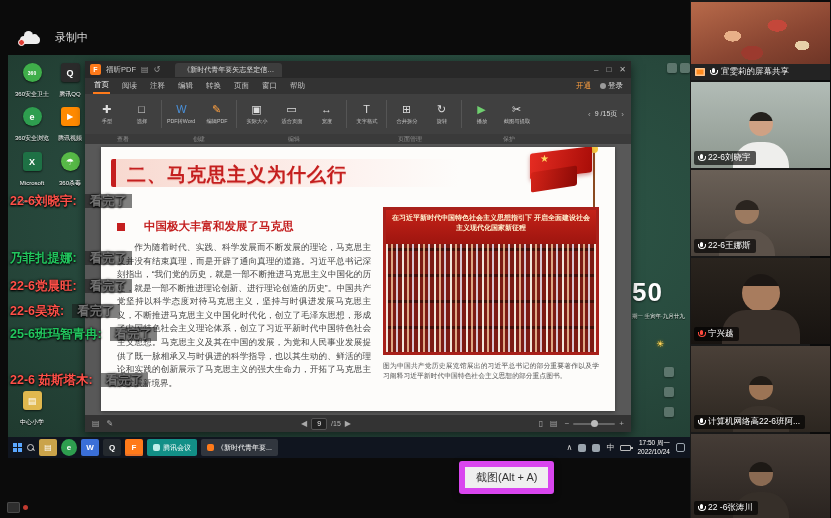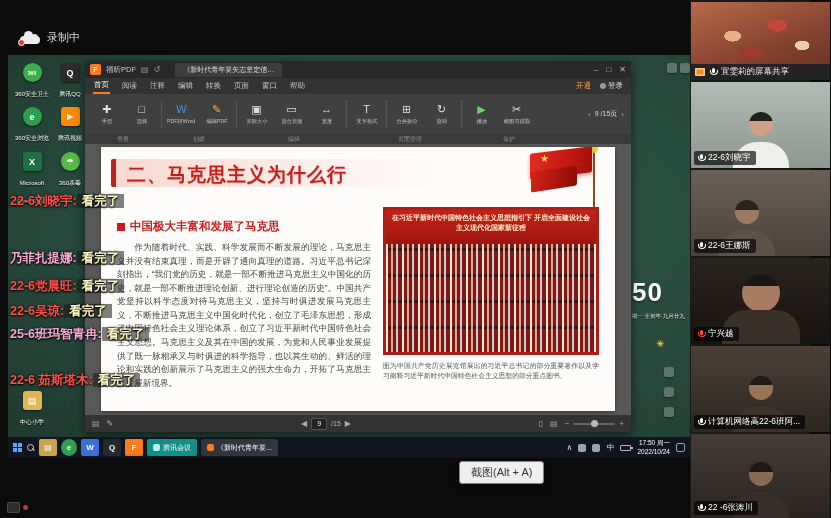--- a/index.html
+++ b/index.html
@@ -1,21 +1,21 @@
 <!DOCTYPE html>
 <html><head>
 <meta charset="utf-8">
 <style>
 *{margin:0;padding:0;box-sizing:border-box;}
 html,body{background:#000;}
 body{font-family:"Liberation Sans","DejaVu Sans",sans-serif;}
 .stage{position:relative;width:831px;height:518px;background:#0b0b0b;overflow:hidden;}
 
 
-.rec{position:absolute;left:20px;top:30px;display:flex;align-items:center;gap:7px;z-index:40;}
+.rec{position:absolute;left:20px;top:30px;display:flex;align-items:center;gap:15px;z-index:40;}
 .cloud{position:relative;width:20px;height:13px;}
 .cloud::before{content:"";position:absolute;bottom:0;left:0;width:20px;height:8px;background:#ededed;border-radius:5px;}
 .cloud::after{content:"";position:absolute;left:4px;top:0;width:9px;height:9px;background:#ededed;border-radius:50%;box-shadow:6px 2px 0 -1px #ededed;}
 .cloud i{position:absolute;left:-2px;bottom:-2px;width:7px;height:7px;background:#e23c32;border-radius:50%;border:1px solid #fff;z-index:2;}
 .rec-label{font-size:11px;color:#ddd;}
 
 
 .desktop{position:absolute;left:8px;top:55px;width:682px;height:403px;overflow:hidden;
 background:radial-gradient(120% 110% at 62% 42%, #2f5c4b 0%, #27483c 45%, #16291f 100%);}
 
@@ -70,21 +70,21 @@
 
 .slide{position:absolute;left:16px;top:3px;width:514px;height:264px;background:#fdfcfa;box-shadow:0 1px 4px rgba(0,0,0,.4);overflow:hidden;}
 .sl-titleband{position:absolute;left:10px;top:12px;width:348px;height:28px;background:linear-gradient(90deg,#f8d9d0,#fdf3f0 70%,rgba(255,255,255,0));border-left:5px solid #c41f1f;border-radius:2px;}
 .sl-title{position:absolute;left:26px;top:15px;font-size:19px;font-weight:bold;color:#c41f1f;letter-spacing:1px;text-shadow:0 1px 0 #f5bdb2;}
 .flag{position:absolute;left:404px;top:0;width:102px;height:62px;}
 .pole{position:absolute;right:12px;top:0;width:2px;height:60px;background:#8a4a20;}
 .f1{position:absolute;right:15px;top:3px;width:62px;height:26px;background:linear-gradient(100deg,#e62c22,#a80d08);transform:skewY(-7deg);border-radius:2px;box-shadow:0 2px 4px rgba(150,0,0,.4);}
 .f2{position:absolute;right:30px;top:22px;width:46px;height:20px;background:linear-gradient(100deg,#d42318,#8c0a06);transform:skewY(-9deg);border-radius:2px;}
 .fstar{position:absolute;right:58px;top:6px;color:#ffd75e;font-size:10px;}
 .fknot{position:absolute;right:9px;top:-2px;width:8px;height:8px;background:#f5c842;border-radius:50%;}
-.sl-subrow{position:absolute;left:16px;top:72px;display:flex;align-items:center;gap:5px;}
+.sl-subrow{position:absolute;left:16px;top:72px;display:flex;align-items:center;gap:19px;}
 .subsq{width:8px;height:8px;background:#c41f1f;}
 .sl-sub{font-size:11.5px;font-weight:bold;color:#c41f1f;}
 .sl-body{position:absolute;left:16px;top:94px;width:254px;height:162px;font-size:8.6px;line-height:1.58;color:#454545;text-align:justify;text-indent:2em;overflow:hidden;}
 .imgblock{position:absolute;left:282px;top:60px;width:216px;height:148px;border:3px solid #a8201a;background:#fff;display:flex;flex-direction:column;}
 .imgband{flex:0 0 34px;background:linear-gradient(180deg,#c42218,#9e150f);color:#ffeecb;font-size:7px;font-weight:bold;text-align:center;line-height:1.45;padding:3px 6px;}
 .shelves{flex:1 1 auto;background:
  repeating-linear-gradient(90deg, rgba(255,252,240,.9) 0 2px, rgba(255,255,255,0) 2px 5px, rgba(255,214,170,.75) 5px 7px, rgba(255,255,255,0) 7px 10px, rgba(240,240,255,.8) 10px 12px, rgba(255,255,255,0) 12px 16px),
  repeating-linear-gradient(0deg, #7c1b14 0 23px, #43100b 23px 26px),#6b1511;}
 .sl-caption{position:absolute;left:282px;top:214px;width:216px;font-size:6.8px;line-height:1.5;color:#555;text-align:justify;}
 
@@ -109,25 +109,25 @@
 .tinyic{width:8px;height:8px;background:#9aa4ad;border-radius:2px;display:inline-block;}
 .batt{position:relative;width:11px;height:6px;border:1px solid #bbb;border-radius:1px;}
 .batt::after{content:"";position:absolute;right:-3px;top:1px;width:2px;height:2px;background:#bbb;}
 .tb-time{font-size:6.5px;line-height:1.25;text-align:right;color:#fff;}
 .notif{width:9px;height:9px;border:1px solid #9aa4ad;border-radius:2px;}
 
 
 .chat-msg{position:absolute;left:10px;white-space:nowrap;font-weight:bold;font-size:12.5px;z-index:30;
 text-shadow:0 0 3px #000,0 1px 2px #000;}
 .cname{color:#ff5048;}
-.cname.pink{color:#f9a8d4;}
-.ctext{color:#fef9c3;background:rgba(25,25,25,.55);border-radius:0;padding:0 5px;margin-left:0;}
-
-
-.tooltip{position:absolute;left:459px;top:461px;background:#efefef;border:1px solid #d946ef;border-radius:3px;padding:3px 11px;font-size:11px;color:#333;box-shadow:0 2px 7px rgba(0,0,0,.45);z-index:50;}
+.cname.pink{color:#22c55e;}
+.ctext{color:#737373;background:rgba(25,25,25,.55);border-radius:0;padding:0 5px;margin-left:8px;}
+
+
+.tooltip{position:absolute;left:459px;top:461px;background:#efefef;border:6px solid #d946ef;border-radius:3px;padding:3px 11px;font-size:11px;color:#333;box-shadow:0 2px 7px rgba(0,0,0,.45);z-index:50;}
 .corner{position:absolute;left:7px;bottom:5px;display:flex;align-items:center;gap:3px;z-index:20;}
 .corner .cbox{width:13px;height:11px;background:#2e2e2e;border-radius:2px;box-shadow:inset 0 0 0 1px #4a4a4a;}
 .corner .cdot{width:5px;height:5px;border-radius:50%;background:#c23a30;}
 
 
 .side{position:absolute;left:690px;top:0;width:120px;height:518px;background:#191919;}
 .tile{position:absolute;left:1px;width:139px;overflow:hidden;background:#2c2c2c;}
 .chip{position:absolute;left:3px;bottom:3px;display:flex;align-items:center;gap:3px;background:rgba(0,0,0,.65);border-radius:2px;padding:1px 5px 1px 3px;font-size:8.5px;color:#fff;max-width:132px;white-space:nowrap;overflow:hidden;z-index:3;}
 .mic{position:relative;width:8px;height:9px;display:inline-block;flex:0 0 auto;}
 .mic::before{content:"";position:absolute;left:2.5px;top:0;width:3px;height:5px;background:#fff;border-radius:1.5px;}

